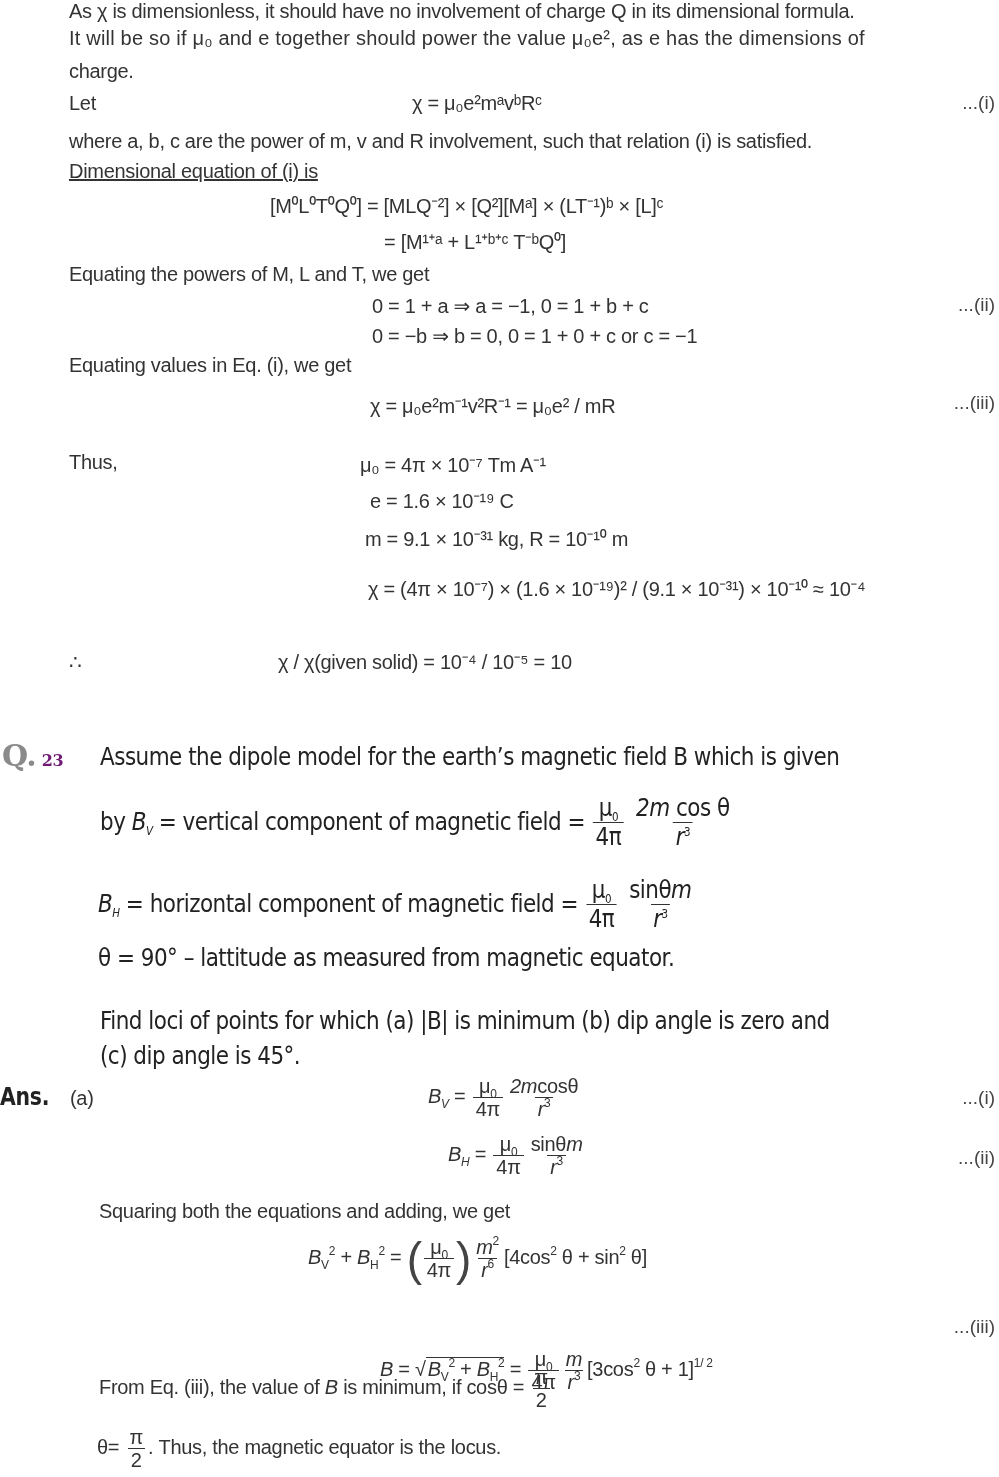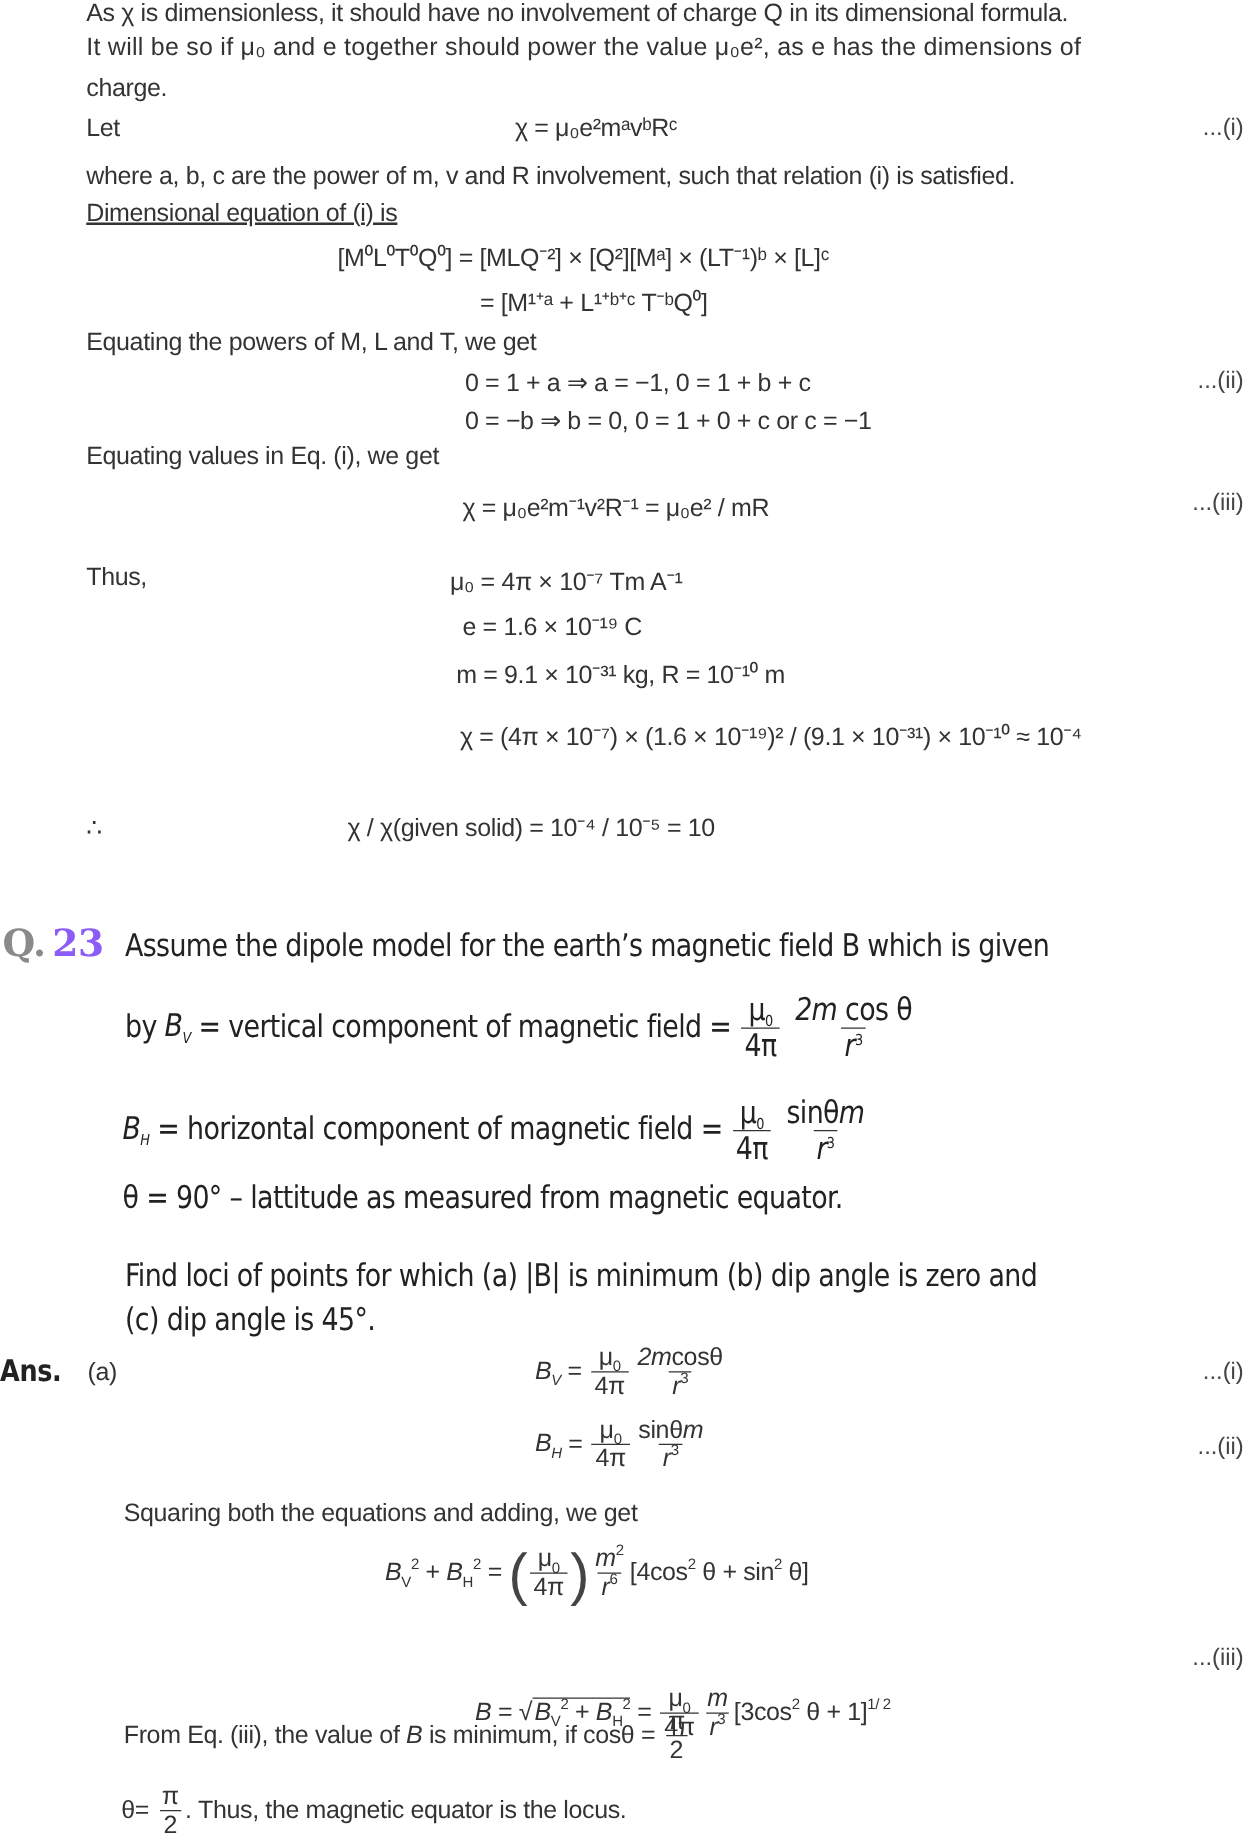--- a/index.html
+++ b/index.html
@@ -8,21 +8,21 @@
   .ln { position:absolute; white-space:nowrap; font-size:20px; letter-spacing:-0.3px; color:#333; }
   .q  { font-family:"DejaVu Sans", sans-serif; font-size:25px; color:#222; letter-spacing:-0.6px; transform:scaleX(0.86); transform-origin:left center; }
   .i  { font-style:italic; }
   sup { font-size:12px; vertical-align:9px; line-height:0; }
   sub { font-size:12px; vertical-align:-5px; line-height:0; }
   .frac { display:inline-flex; flex-direction:column; align-items:center; vertical-align:middle; margin:0 2px; }
   .frac .num { padding:0 3px; line-height:1.1; }
   .frac .den { border-top:1.3px solid #333; padding:0 3px; line-height:1.15; }
   .tag { position:absolute; right:4px; font-size:19px; color:#444; }
   .qmark { font-family:"DejaVu Serif", serif; font-weight:bold; font-size:30px; color:#8a8a8a; }
-  .qnum { font-family:"DejaVu Serif", serif; font-weight:bold; font-size:30px; color:#8b5cf6;margin-top:32px; }
+  .qnum { font-family:"DejaVu Serif", serif; font-weight:bold; font-size:16px; color:#701a75;margin-top:32px; }
   .ans { font-family:"DejaVu Sans", sans-serif; font-weight:bold; font-size:24px; color:#222; transform:scaleX(0.85); transform-origin:left center; }
   .sqrt { border-top:1.3px solid #333; padding-left:2px; }
   .big-paren { font-size:46px; font-weight:100; vertical-align:middle; line-height:0; color:#444; }
 </style>
 </head>
 <body>
 
 <div class="ln" style="left:69px; top:0px;">As χ is dimensionless, it should have no involvement of charge Q in its dimensional formula.</div>
 <div class="ln" style="left:69px; top:27px; letter-spacing:0.2px;">It will be so if μ₀ and e together should power the value μ₀e², as e has the dimensions of</div>
 <div class="ln" style="left:69px; top:60px;">charge.</div>
@@ -101,21 +101,21 @@
   <span class="frac">
       <span class="num">μ<sub>0</sub></span>
       <span class="den">4π</span>
     </span><span class="frac">
       <span class="num"><span class="i">2m</span>cosθ</span>
       <span class="den"><span class="i">r</span><sup>3</sup></span>
     </span>
 </div>
 <div class="tag" style="top:1087px;">...(i)</div>
 
-<div class="ln" style="left:428px; top:1133px;">
+<div class="ln" style="left:448px; top:1133px;">
   <span class="i">B<sub>H</sub></span> =
   <span class="frac">
       <span class="num">μ<sub>0</sub></span>
       <span class="den">4π</span>
     </span><span class="frac">
       <span class="num">sinθ<span class="i">m</span></span>
       <span class="den"><span class="i">r</span><sup>3</sup></span>
     </span>
 </div>
 <div class="tag" style="top:1147px;">...(ii)</div>

